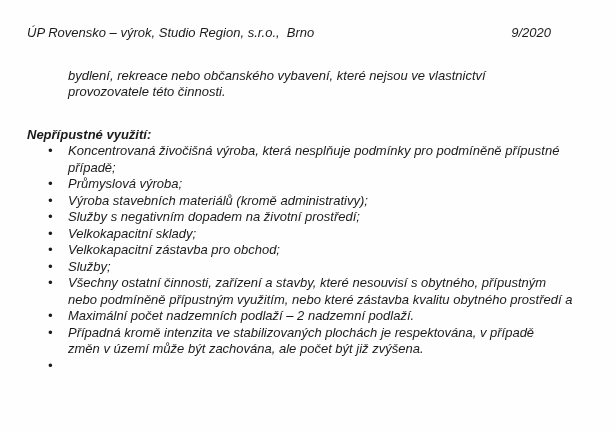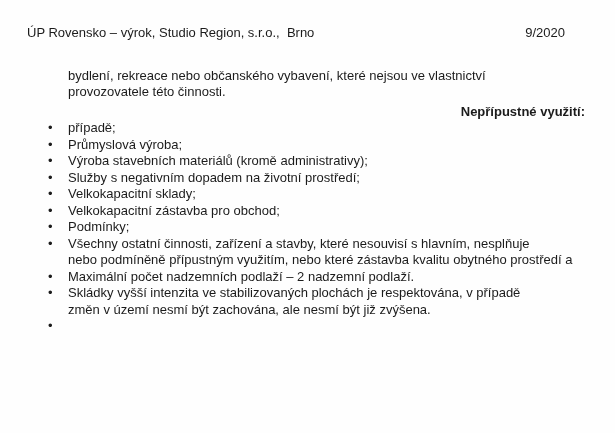--- a/index.html
+++ b/index.html
@@ -6,42 +6,42 @@
   body {
     width: 615px; height: 433px;
     background: #ffffff;
     font-family: "Liberation Sans", sans-serif;
     color: #1b1b1b;
     -webkit-font-smoothing: antialiased;
   }
   .page {
     box-sizing: border-box;
     width: 615px; height: 433px;
-    padding: 25px 30px 0 27px;
+    padding: 25px 44px 0 27px;
     background: #fefefe;
     overflow: hidden;
+    font-style: italic;
   }
   .header {
     display: flex;
     justify-content: space-between;
     padding-right: 20px;
     margin-bottom: 26px;
     font-size: 13px;
     line-height: 16.5px;
     white-space: pre;
   }
   .intro {
     margin-left: 41px;
   }
   .heading {
     font-weight: bold;
     font-size: 13px;
     line-height: 16.5px;
-    margin-top: 3px;
-    text-align: right;
+    margin-top: 26px;
   }
   .list { }
   .li {
     position: relative;
     padding-left: 41px;
   }
   .bullet {
     position: absolute;
     left: 21px;
     top: 0;
@@ -67,20 +67,21 @@
   <div class="intro">
     <div class="line">bydlení, rekreace nebo občanského vybavení, které nejsou ve vlastnictví</div>
     <div class="line">provozovatele této činnosti.</div>
   </div>
 
   <div class="heading">Nepřípustné využití:</div>
 
   <div class="list">
     <div class="li">
       <span class="bullet">•</span>
+      <div class="line">Koncentrovaná živočišná výroba, která nesplňuje podmínky pro podmíněně přípustné</div>
       <div class="line">případě;</div>
     </div>
     <div class="li">
       <span class="bullet">•</span>
       <div class="line">Průmyslová výroba;</div>
     </div>
     <div class="li">
       <span class="bullet">•</span>
       <div class="line">Výroba stavebních materiálů (kromě administrativy);</div>
     </div>
@@ -91,38 +92,38 @@
     <div class="li">
       <span class="bullet">•</span>
       <div class="line">Velkokapacitní sklady;</div>
     </div>
     <div class="li">
       <span class="bullet">•</span>
       <div class="line">Velkokapacitní zástavba pro obchod;</div>
     </div>
     <div class="li">
       <span class="bullet">•</span>
-      <div class="line">Podmínky;</div>
+      <div class="line">Služby;</div>
     </div>
     <div class="li">
       <span class="bullet">•</span>
-      <div class="line">Všechny ostatní činnosti, zařízení a stavby, které nesouvisí s hlavním, nesplňuje</div>
+      <div class="line">Všechny ostatní činnosti, zařízení a stavby, které nesouvisí s obytného, přípustným</div>
       <div class="line">nebo podmíněně přípustným využitím, nebo které zástavba kvalitu obytného prostředí a</div>
     </div>
   </div>
 
 
   <div class="list">
     <div class="li">
       <span class="bullet">•</span>
       <div class="line">Maximální počet nadzemních podlaží – 2 nadzemní podlaží.</div>
     </div>
     <div class="li">
       <span class="bullet">•</span>
-      <div class="line">Skládky vyšší intenzita ve stabilizovaných plochách je respektována, v případě</div>
-      <div class="line">změn v území nesmí být zachována, ale nesmí být již zvýšena.</div>
+      <div class="line">Případná kromě intenzita ve stabilizovaných plochách je respektována, v případě</div>
+      <div class="line">změn v území může být zachována, ale počet být již zvýšena.</div>
     </div>
     <div class="li">
       <span class="bullet">•</span>
     </div>
   </div>
 
 </div>
 
 </body></html>

